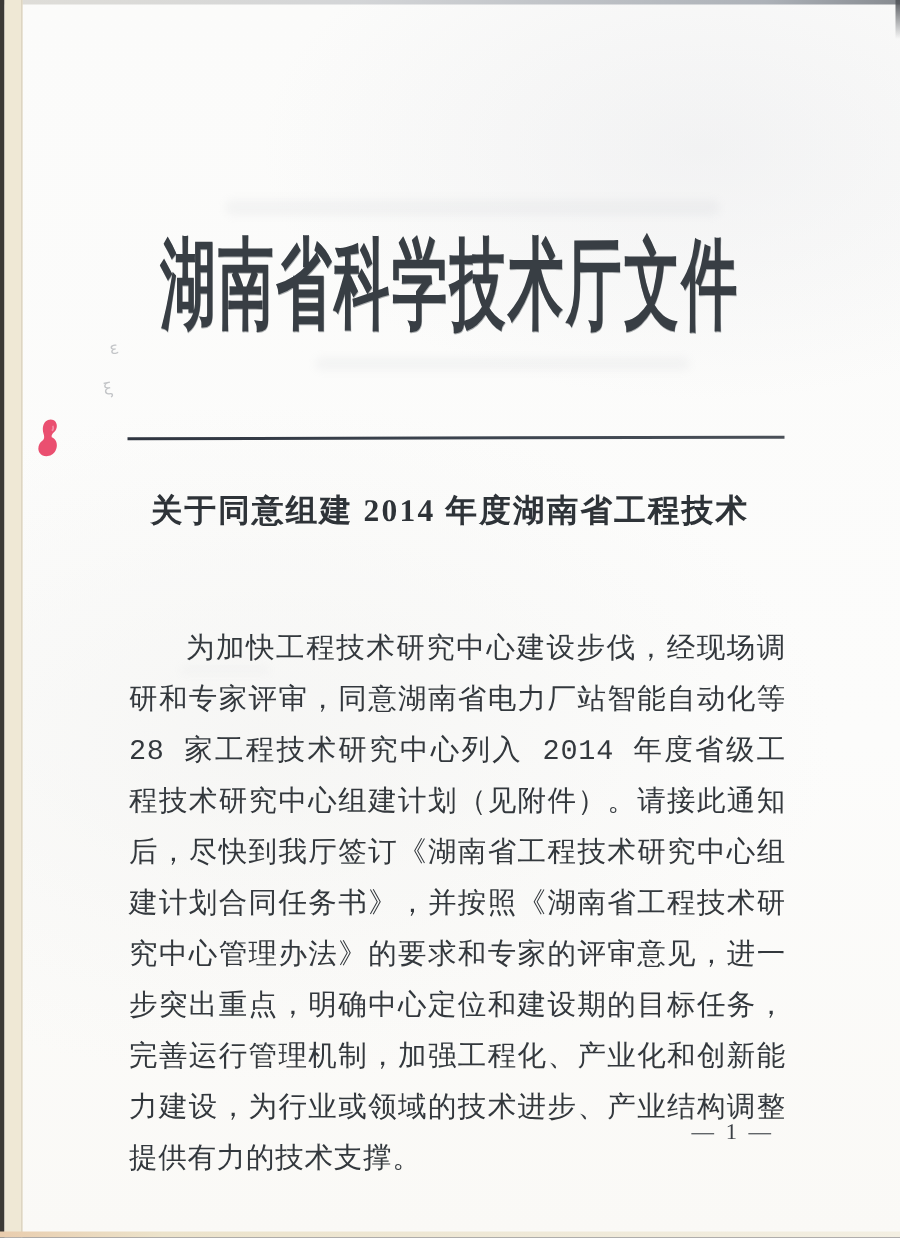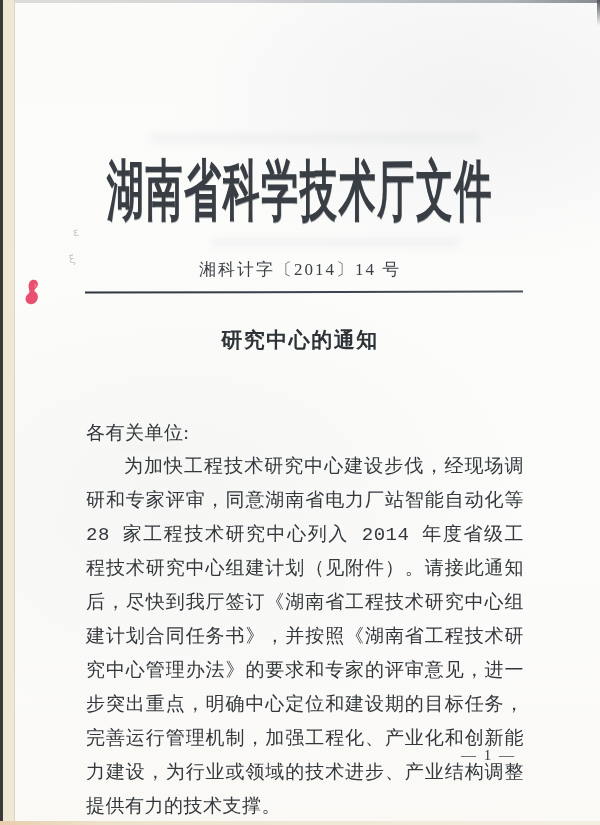--- a/index.html
+++ b/index.html
@@ -135,28 +135,26 @@
       <path d="M9,1 C13,-0.5 16,3 14.5,7 C13.5,9.5 11,10 11.5,12.5
                C14.5,13.5 16,17.5 14,21.5 C12,25.5 6,26.5 3.5,23
                C1.5,20 3,16.5 5,15 C6.5,13.8 6.8,12.5 6,10
                C5,7 5.5,2.5 9,1 Z" fill="#e84064" opacity="0.92"></path>
       <path d="M12,5 C12.8,5.8 12.6,7.4 11.6,8.2" fill="none" stroke="#f48aa4" stroke-width="1.2"></path>
     </svg>
   </div>
 
   <div class="doc-header-title">湖南省科学技术厅文件</div>
 
-  <div class="doc-number">湘科计字〔2014〕14 号</div>
 
   <div class="doc-rule"></div>
 
   <div class="notice-title">
-    <div>研究中心的通知</div>
+    <div>关于同意组建 2014 年度湖南省工程技术</div>
   </div>
 
   <div class="doc-body">
-    <div class="salutation">各有关单位:</div>
     <div class="paragraph">为加快工程技术研究中心建设步伐，经现场调研和专家评审，同意湖南省电力厂站智能自动化等 28 家工程技术研究中心列入 2014 年度省级工程技术研究中心组建计划（见附件）。请接此通知后，尽快到我厅签订《湖南省工程技术研究中心组建计划合同任务书》，并按照《湖南省工程技术研究中心管理办法》的要求和专家的评审意见，进一步突出重点，明确中心定位和建设期的目标任务，完善运行管理机制，加强工程化、产业化和创新能力建设，为行业或领域的技术进步、产业结构调整提供有力的技术支撑。</div>
   </div>
 
   <div class="page-number">— 1 —</div>
 
 </div>
 
 </body></html>

